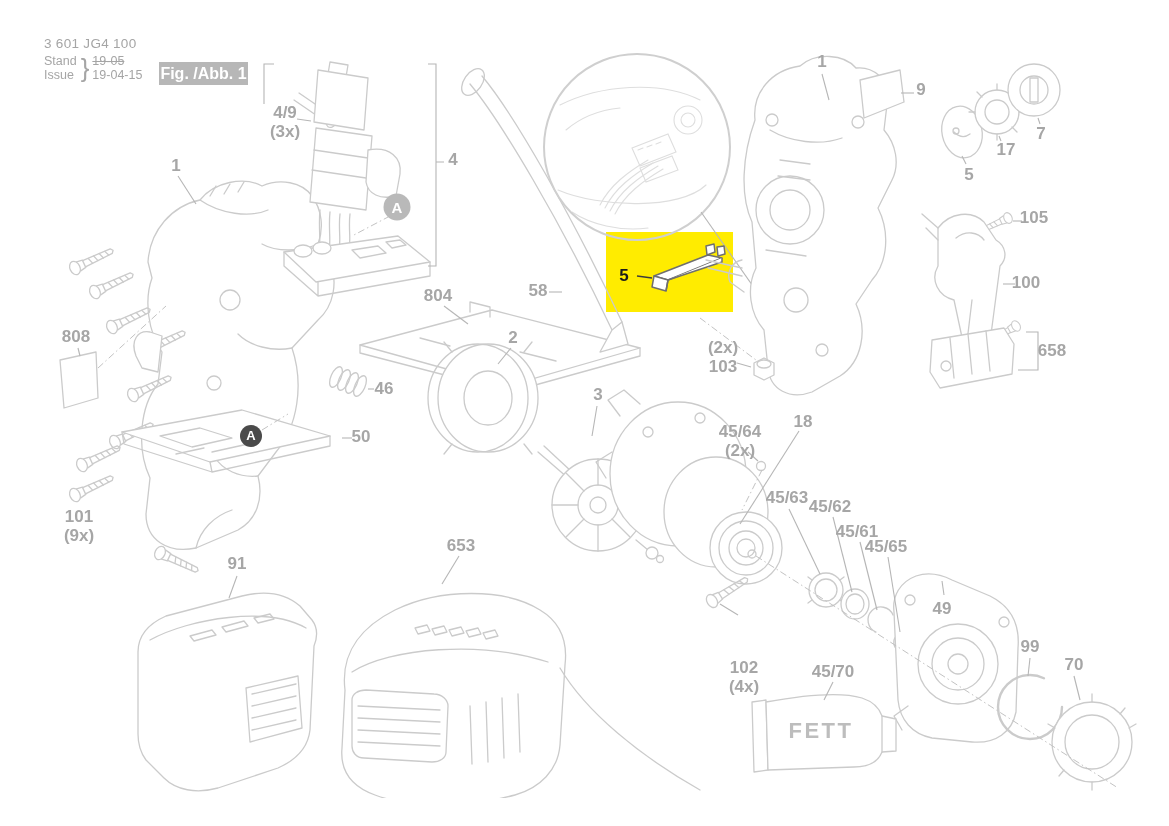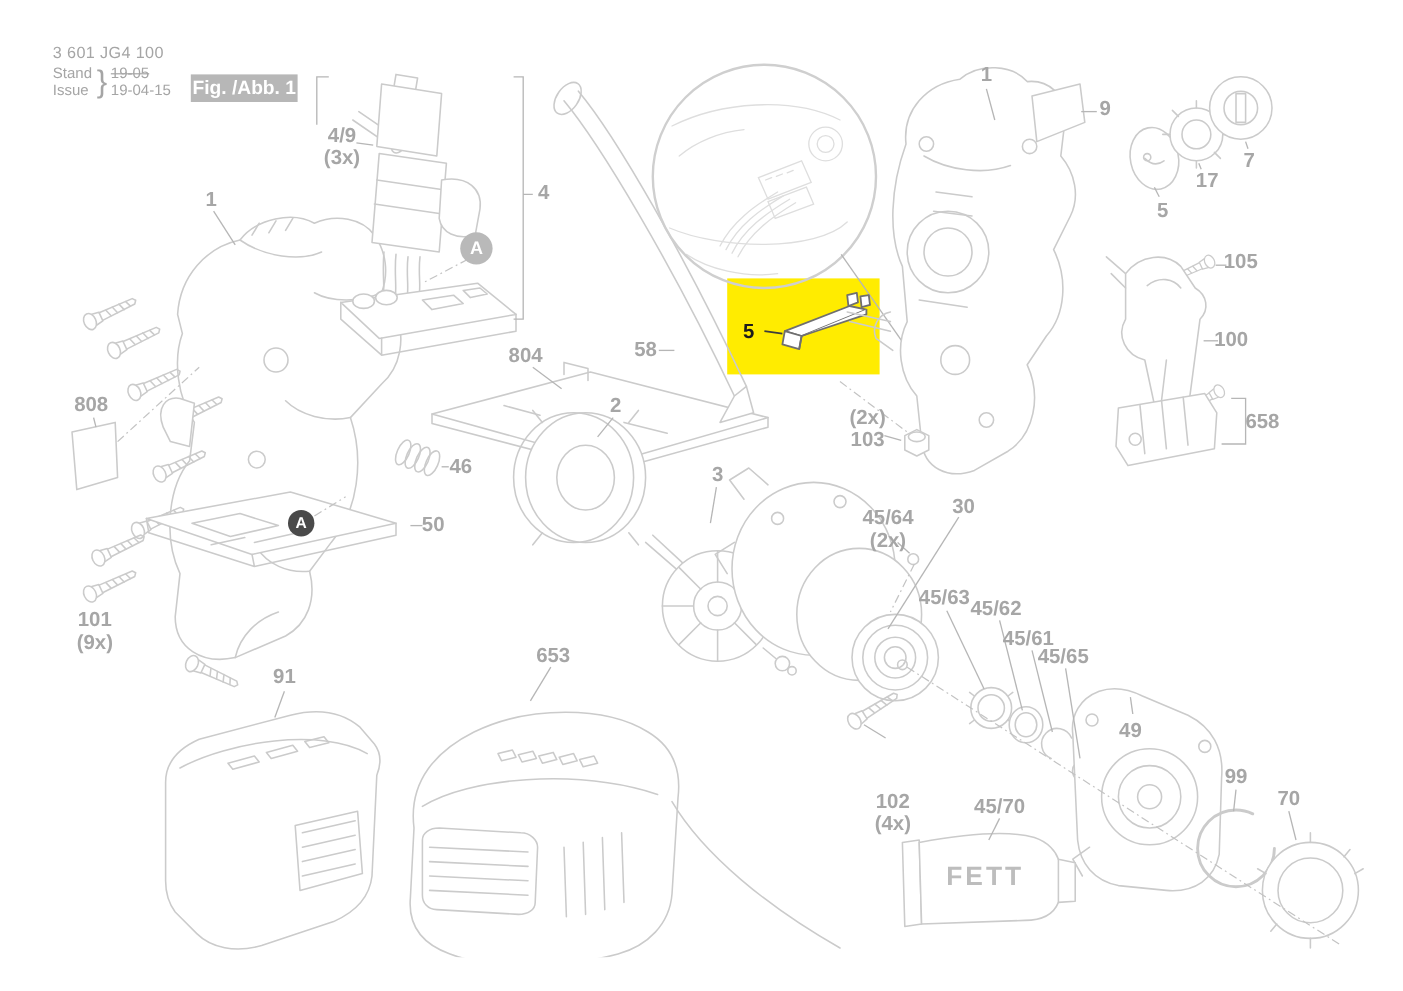--- a/index.html
+++ b/index.html
@@ -413,21 +413,21 @@
         <div>100</div>
       </div>
       <div class="callout" style="left: 1052px; top: 351px;">
         <div>658</div>
       </div>
       <div class="callout" style="left: 740px; top: 441px;">
         <div>45/64</div>
         <div>(2x)</div>
       </div>
       <div class="callout" style="left: 803px; top: 422px;">
-        <div>30</div>
+        <div>18</div>
       </div>
       <div class="callout" style="left: 787px; top: 498px;">
         <div>45/63</div>
       </div>
       <div class="callout" style="left: 830px; top: 507px;">
         <div>45/62</div>
       </div>
       <div class="callout" style="left: 857px; top: 532px;">
         <div>45/61</div>
       </div>

